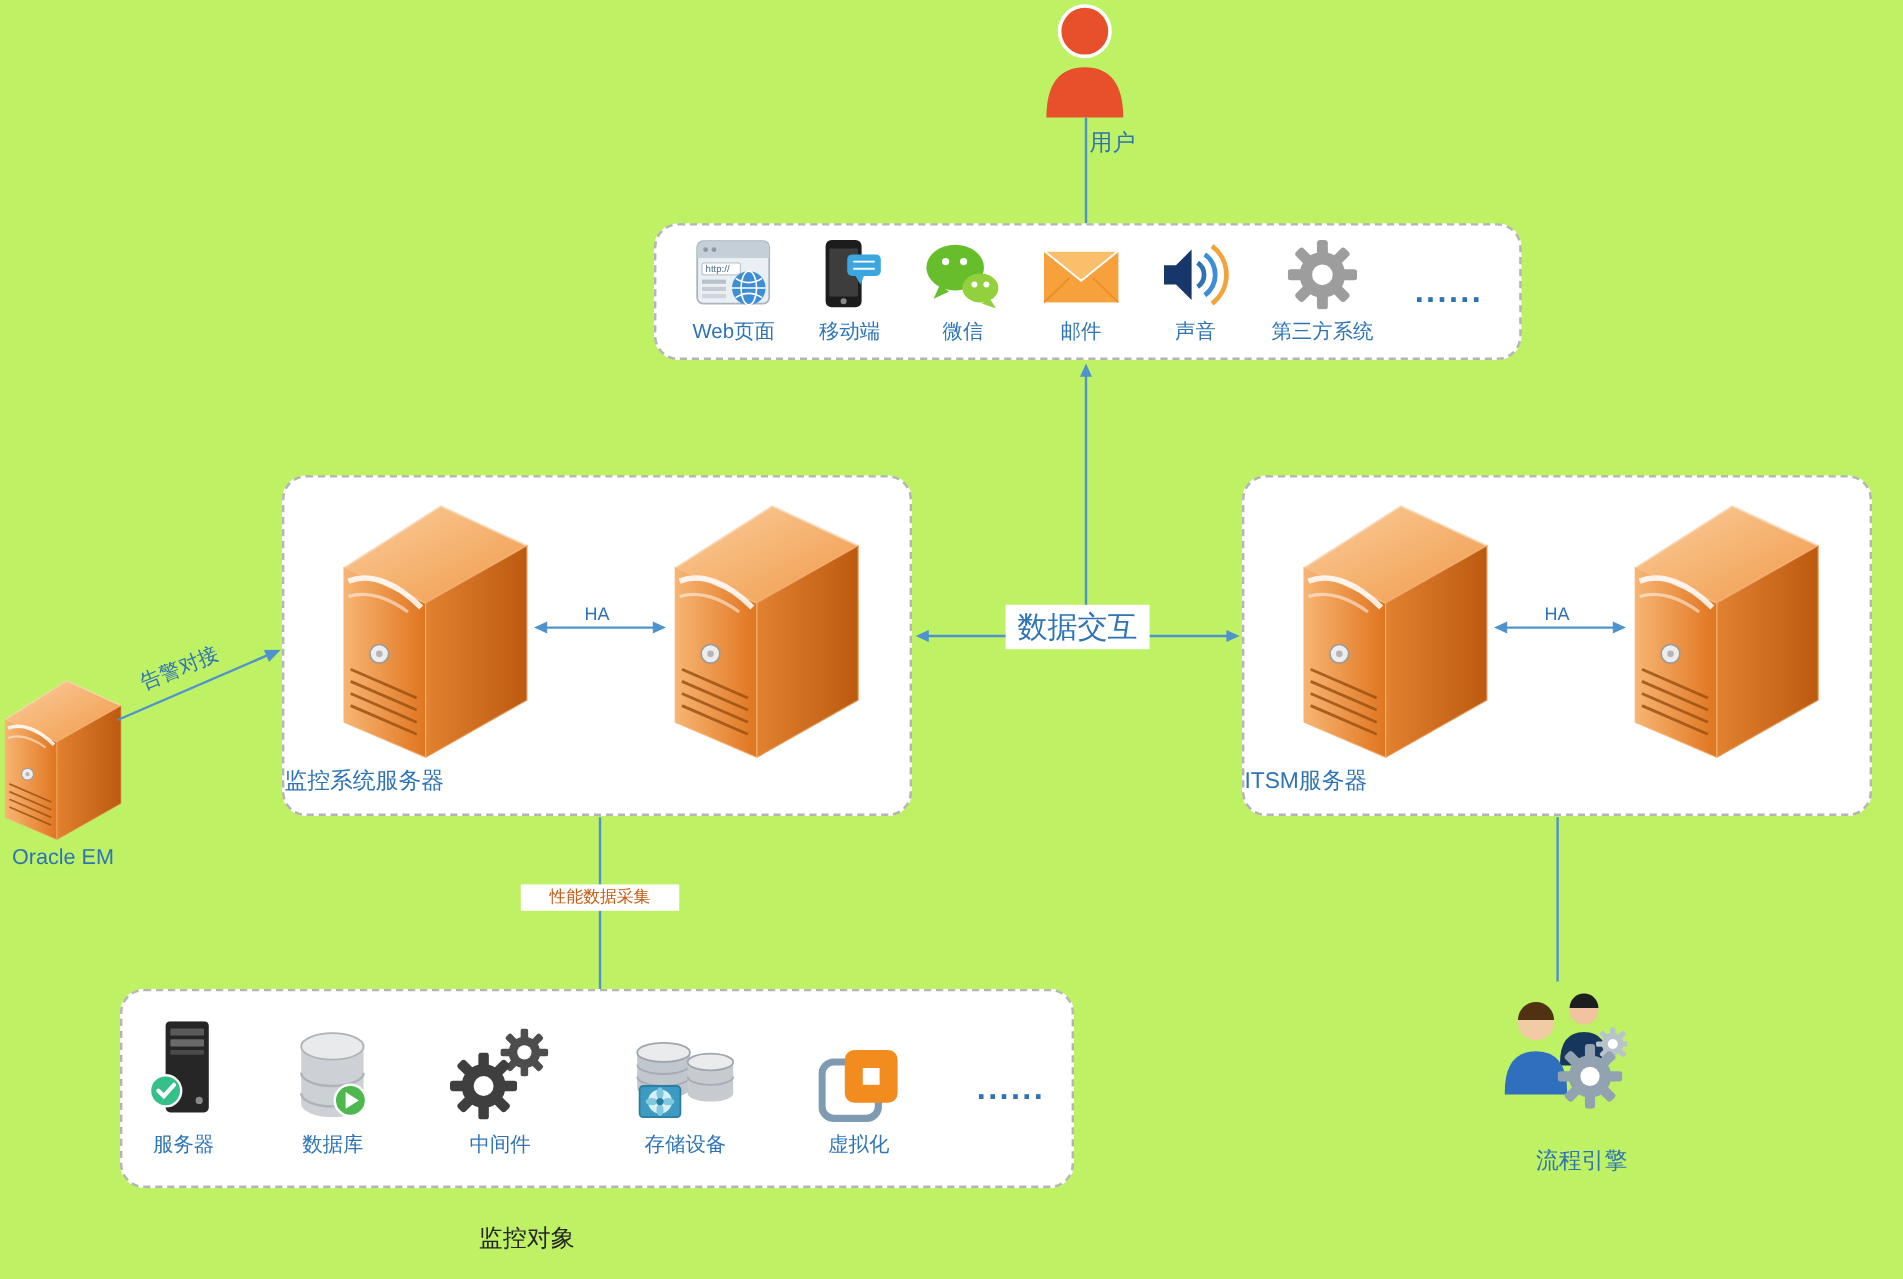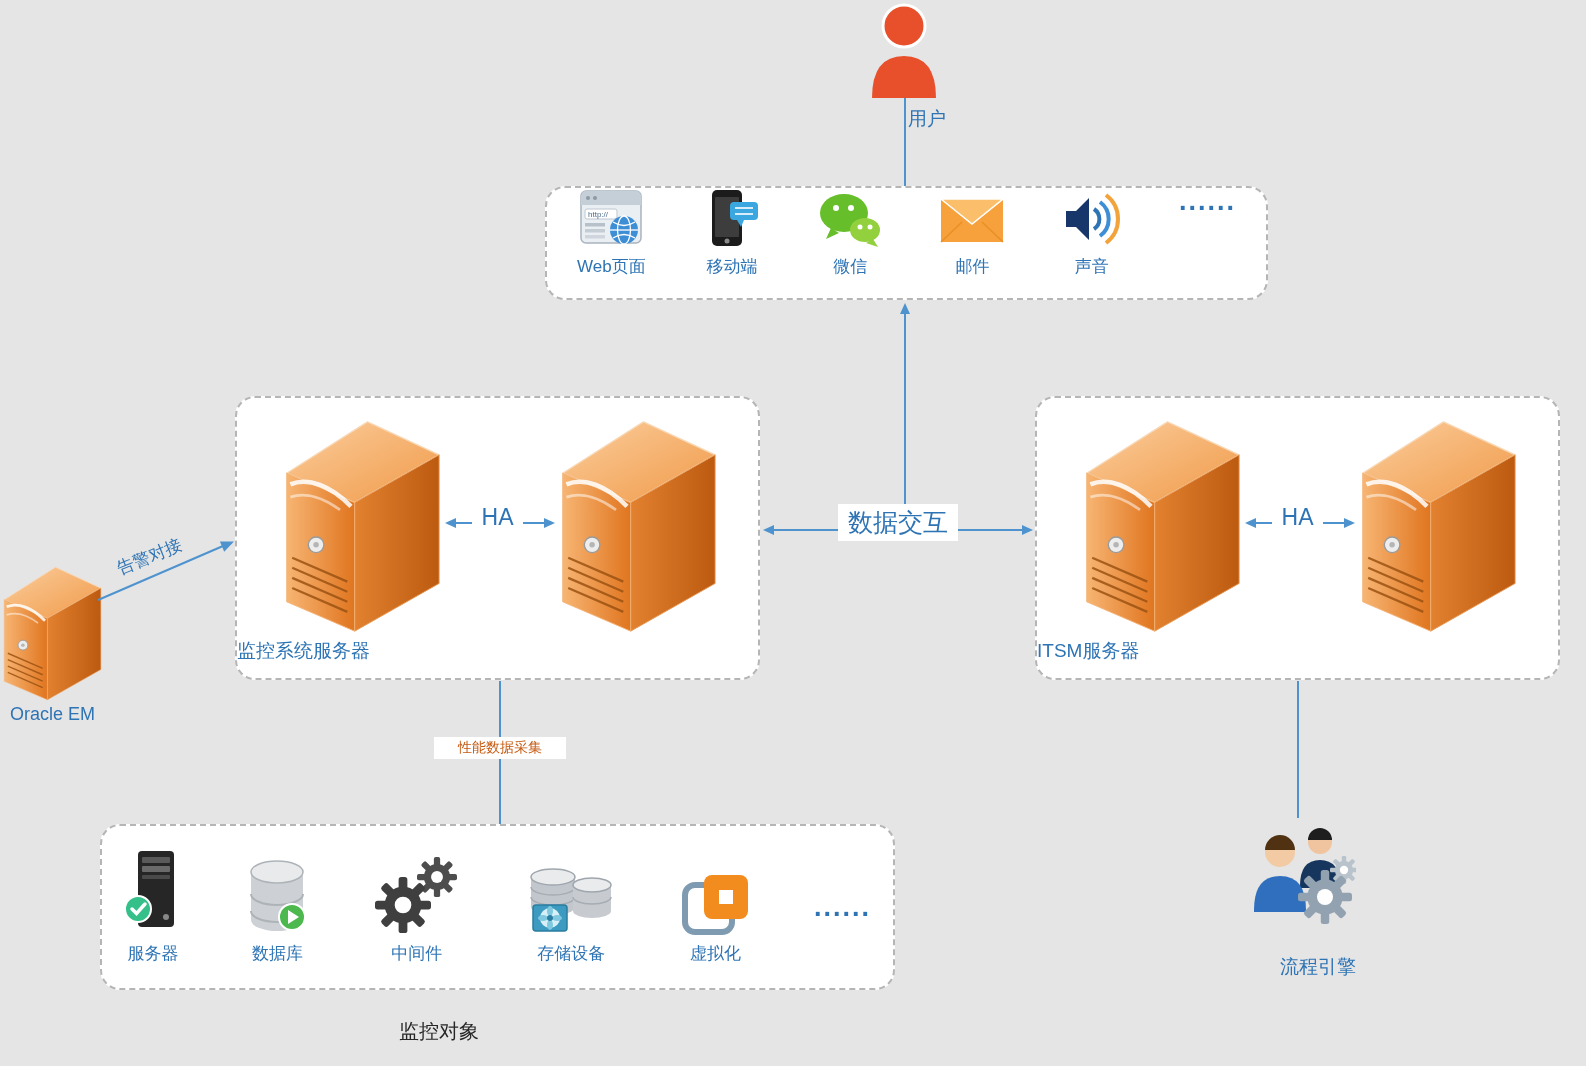--- a/index.html
+++ b/index.html
@@ -1,28 +1,28 @@
 <!DOCTYPE html>
 <html><head>
 <meta charset="utf-8">
 <style>
   *{box-sizing:border-box;margin:0;padding:0}
   body{background:#ffffff;font-family:"Liberation Sans","DejaVu Sans",sans-serif}
-  .canvas{position:relative;width:1586px;height:1066px;background:#e5e5e5;overflow:hidden}
+  .canvas{position:relative;width:1586px;height:1066px;background:#bef264;overflow:hidden}
   .abs{position:absolute}
   .dashed-box{border:2px dashed #B5B5B5;border-radius:20px;background:#fff}
   .lbl{color:#2E74B5;font-size:18px;white-space:nowrap}
   .vline{width:2px;background:#4F93CE}
   .nitem,.mitem{display:flex;flex-direction:column;align-items:center}
   .nitem .ic{height:60px;display:flex;align-items:flex-end;justify-content:center}
   .mitem .ic{height:86px;display:flex;align-items:flex-end;justify-content:center}
   .ilbl{color:#2E74B5;font-size:17px;margin-top:7px;white-space:nowrap}
   .dots{color:#2E74B5;font-weight:bold;font-size:27px;letter-spacing:2px;line-height:1}
   .box-caption{position:absolute;bottom:14px;left:0;right:0;text-align:left;color:#2E74B5;font-size:19px}
-  .ha-lbl{position:absolute;top:106px;left:50%;transform:translateX(-50%);background:#fff;padding:0 10px;color:#2E74B5;font-size:23px;z-index:2}
+  .ha-lbl{position:absolute;top:106px;left:50%;transform:translateX(-50%);background:#fff;padding:0 10px;color:#2E74B5;font-size:15px;z-index:2}
   .edge-lbl{position:absolute;text-align:center;background:#fff;z-index:2;white-space:nowrap}
 </style>
 </head>
 <body>
 
 <div class="canvas">
 
   <svg width="0" height="0" style="position:absolute" aria-hidden="true">
     <defs>
       <linearGradient id="g-front" x1="0" y1="0" x2="1" y2="0">
@@ -69,21 +69,21 @@
     </defs>
   </svg>
 
   <svg class="abs" style="left:866px;top:2px" width="76" height="98" viewBox="0 0 76 98">
     <path d="M6 96 q0 -42 32 -42 q32 0 32 42 z" fill="#E8502B"></path>
     <circle cx="38" cy="24" r="21" fill="#E8502B" stroke="#ffffff" stroke-width="3"></circle>
   </svg>
   <div class="abs lbl" style="left:908px;top:106px;font-size:19px">用户</div>
   <div class="abs vline" style="left:904px;top:98px;height:88px"></div>
 
-  <div class="abs dashed-box" style="left:545px;top:186px;width:723px;height:114px;display:flex;align-items:flex-start;justify-content:space-between;padding:0 30px">
+  <div class="abs dashed-box" style="left:545px;top:186px;width:723px;height:114px;display:flex;align-items:center;justify-content:space-between;padding:0 30px">
 
     <div class="nitem">
       <div class="ic">
         <svg width="62" height="58" viewBox="0 0 62 58">
           <rect x="1" y="1" width="60" height="52" rx="5" fill="#EAEFF4" stroke="#A9B4BF" stroke-width="1.5"></rect>
           <path d="M1 15 V6 a5 5 0 0 1 5 -5 h50 a5 5 0 0 1 5 5 v9 z" fill="#C5CFD8"></path>
           <circle cx="8" cy="8" r="2" fill="#8E99A4"></circle>
             <circle cx="15" cy="8" r="2" fill="#8E99A4"></circle>
           <rect x="5" y="19" width="32" height="10" rx="2" fill="#fff" stroke="#BEC7D0"></rect>
           <text x="8" y="27" font-size="8" fill="#4A6B8A">http://</text>
@@ -146,20 +146,28 @@
         <svg width="58" height="58" viewBox="0 0 58 58">
           <path d="M3 21 h10 l13 -13 v42 l-13 -13 H3 z" fill="#17376B"></path>
           <path d="M31 19 a12 12 0 0 1 0 20" fill="none" stroke="#2E74B5" stroke-width="4"></path>
           <path d="M37 12 a21 21 0 0 1 0 34" fill="none" stroke="#3E8ED6" stroke-width="4"></path>
           <path d="M43 5 a30 30 0 0 1 0 48" fill="none" stroke="#F2A33C" stroke-width="4"></path>
         </svg>
       </div>
       <div class="ilbl">声音</div>
     </div>
 
+    <div class="nitem">
+      <div class="ic">
+        <svg width="58" height="58" viewBox="0 0 64 64" style="color:#9D9D9D">
+          <use href="#sym-gear"></use>
+        </svg>
+      </div>
+      <div class="ilbl">第三方系统</div>
+    </div>
 
     <div class="dots">......</div>
   </div>
 
   <svg class="abs" style="left:897px;top:300px" width="16" height="224" viewBox="0 0 16 224">
     <line x1="8" y1="12" x2="8" y2="212" stroke="#4F93CE" stroke-width="2"></line>
     <polygon points="8,3 3,14 13,14" fill="#4F93CE"></polygon>
     <polygon points="8,221 3,210 13,210" fill="#4F93CE"></polygon>
   </svg>
 

